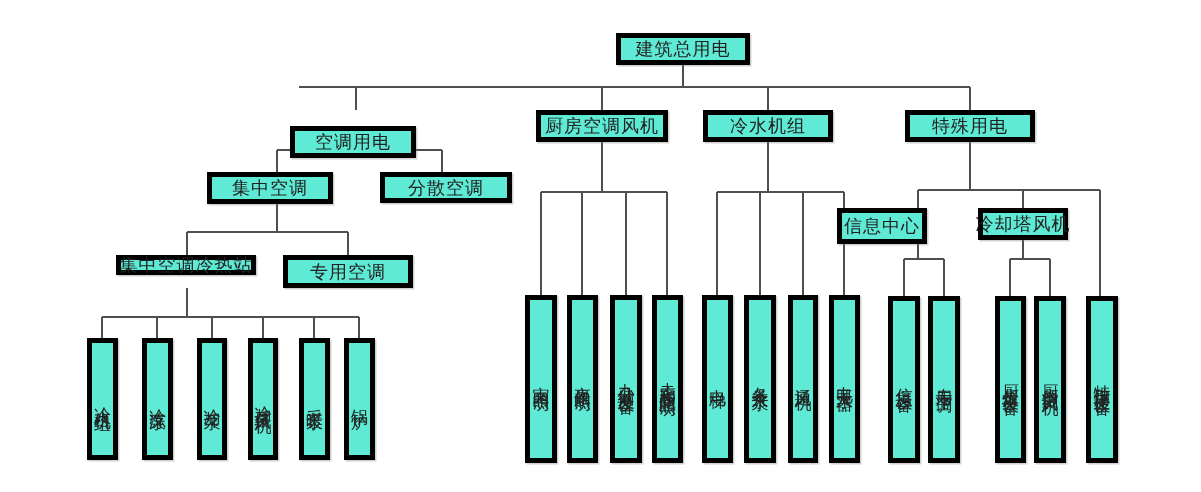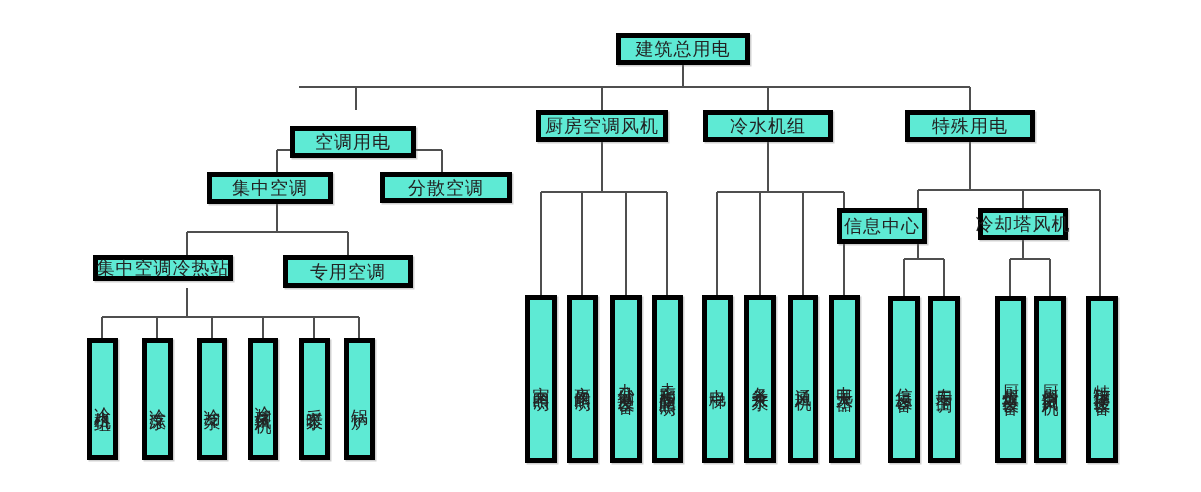--- a/index.html
+++ b/index.html
@@ -70,21 +70,21 @@
 
   <div class="node" style="left:616px;top:33px;width:134px;height:32px">建筑总用电</div>
 
   <div class="node" style="left:290px;top:126px;width:126px;height:32px">空调用电</div>
   <div class="node" style="left:536px;top:110px;width:132px;height:32px">厨房空调风机</div>
   <div class="node" style="left:703px;top:110px;width:130px;height:32px">冷水机组</div>
   <div class="node" style="left:905px;top:110px;width:130px;height:32px">特殊用电</div>
 
   <div class="node" style="left:207px;top:172px;width:126px;height:32px">集中空调</div>
   <div class="node" style="left:380px;top:172px;width:132px;height:31px">分散空调</div>
-  <div class="node" style="left:93px;top:255px;width:140px;height:26px">集中空调冷热站</div>
+  <div class="node" style="left:116px;top:255px;width:140px;height:20px">集中空调冷热站</div>
   <div class="node" style="left:283px;top:255px;width:130px;height:33px">专用空调</div>
 
   <div class="node vert" style="left:87px;top:338px;width:31px;height:122px">冷水机组</div>
   <div class="node vert" style="left:142px;top:338px;width:31px;height:122px">冷冻泵</div>
   <div class="node vert" style="left:197px;top:338px;width:30px;height:122px">冷却泵</div>
   <div class="node vert" style="left:248px;top:338px;width:30px;height:122px">冷却塔风机</div>
   <div class="node vert" style="left:299px;top:338px;width:31px;height:122px">采暖泵</div>
   <div class="node vert" style="left:344px;top:338px;width:31px;height:122px">锅炉</div>
 
   <div class="node vert" style="left:525px;top:295px;width:32px;height:168px">室内照明</div>

